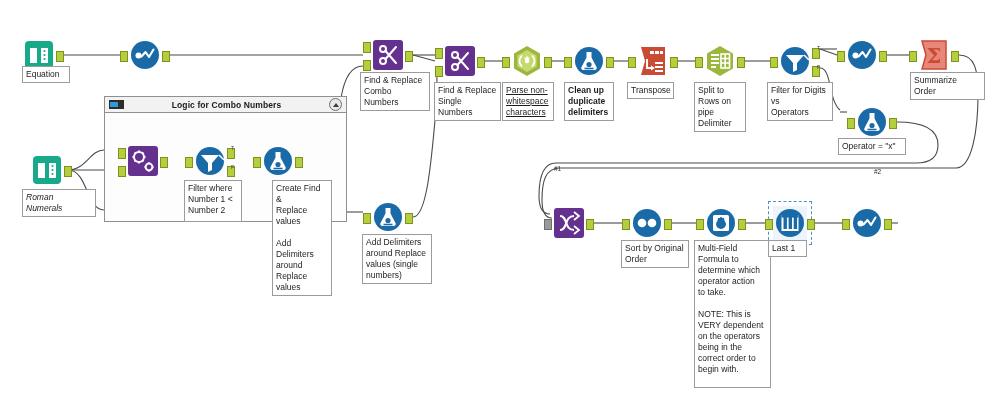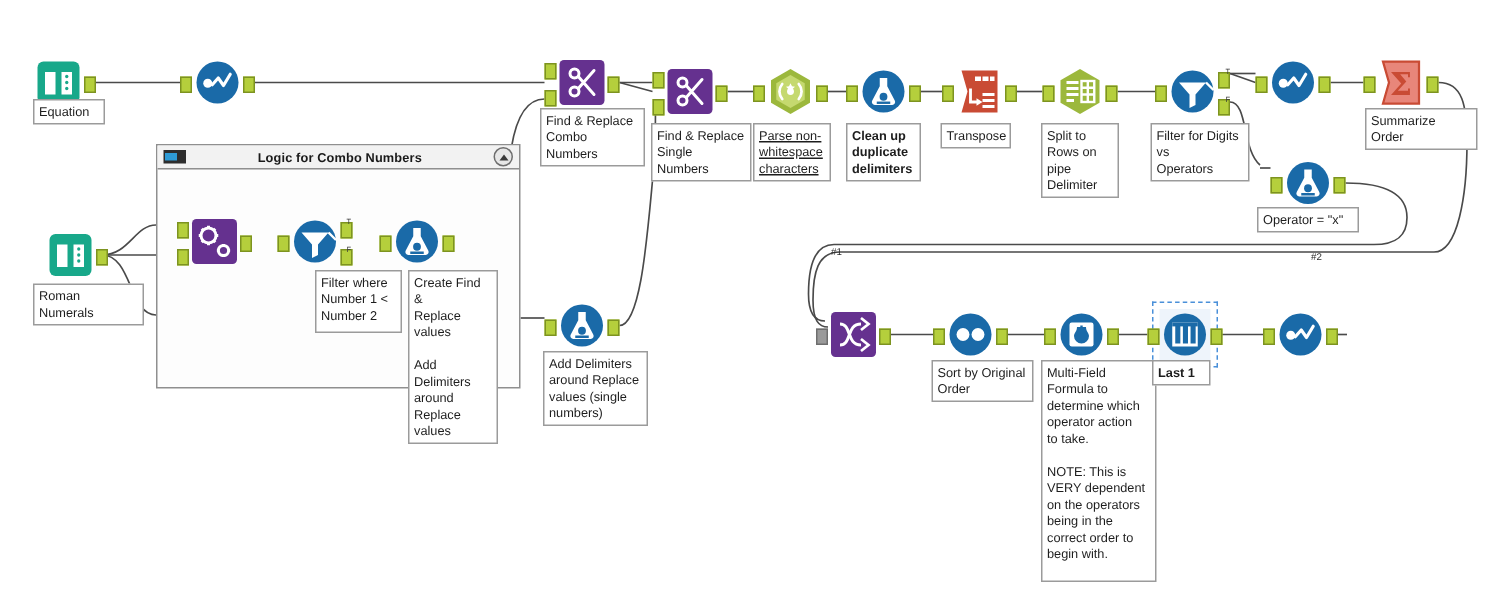--- a/index.html
+++ b/index.html
@@ -128,21 +128,21 @@
       <path d="M888,163 L556,163 C543,163 539,178 539,196 C539,210 544,214 550,214"></path>
 
       <path d="M594,223 L622,223"></path>
       <path d="M668,223 L696,223"></path>
       <path d="M742,223 L765,223"></path>
       <path d="M811,223 L842,223"></path>
       <path d="M888,223 L898,223"></path>
     </g>
   </svg>
 
-  <div id="container" style="left: 104px; top: 96px; width: 243px; height: 163px;">
+  <div id="container" style="left: 104px; top: 96px; width: 243px; height: 126px;">
     <div class="chead">
       <span class="cicon"></span>
       <span class="ctitle">Logic for Combo Numbers</span>
       <span class="ccollapse"></span>
     </div>
   </div>
 
   <div id="nodes-layer">
       <div class="node" style="left: 22px; top: 38px;">
         <span class="glyph">
@@ -427,22 +427,22 @@
             <circle cx="10.5" cy="17.5" r="3" fill="#ffffff"></circle>
             <path d="M13.5 18.5 L17.5 14 L21 19 L25.5 11.5" stroke="#ffffff" stroke-width="2.1" fill="none" stroke-linecap="round" stroke-linejoin="round"></path>
           </svg>
         </span>
         <span class="plug in"></span>
         <span class="plug out"></span>
       </div>
     </div>
   <div id="labels-layer">
       <div class="anno" style="left: 22px; top: 66px; width: 48px; min-height: 14px;">Equation</div>
-      <div class="anno" style="left: 22px; top: 189px; width: 74px; min-height: 14px;">Roman Numerals</div>
-      <div class="anno" style="left: 184px; top: 180px; width: 58px; min-height: 42px; margin-left: 26px;">Filter where
+      <div class="anno" style="left: 22px; top: 189px; width: 74px; min-height: 14px; font-style: italic;">Roman Numerals</div>
+      <div class="anno" style="left: 184px; top: 180px; width: 58px; min-height: 42px;">Filter where
 Number 1 &lt;
 Number 2</div>
       <div class="anno" style="left: 272px; top: 180px; width: 60px; min-height: 73px;">Create Find &amp;
 Replace values
 
 Add Delimiters
 around Replace
 values</div>
       <div class="anno" style="left: 360px; top: 72px; width: 70px; min-height: 26px;">Find &amp; Replace
 Combo Numbers</div>
@@ -472,21 +472,21 @@
 determine which
 operator action
 to take.
 
 NOTE: This is
 VERY dependent
 on the operators
 being in the
 correct order to
 begin with.</div>
-      <div class="anno" style="left: 768px; top: 240px; width: 39px; min-height: 14px; font-weight: bold;">Last 1</div>
+      <div class="anno" style="left: 768px; top: 240px; width: 39px; min-height: 14px;">Last 1</div>
     </div>
   <div id="wirelabels-layer">
       <span class="wlab" style="left: 554px; top: 165px;">#1</span>
       <span class="wlab" style="left: 874px; top: 168px;">#2</span>
       <span class="pl-lab" style="left: 231px; top: 146px;">T</span>
       <span class="pl-lab" style="left: 231px; top: 165px;">F</span>
       <span class="pl-lab" style="left: 817px; top: 46px;">T</span>
       <span class="pl-lab" style="left: 817px; top: 65px;">F</span>
     </div>
 </div>

